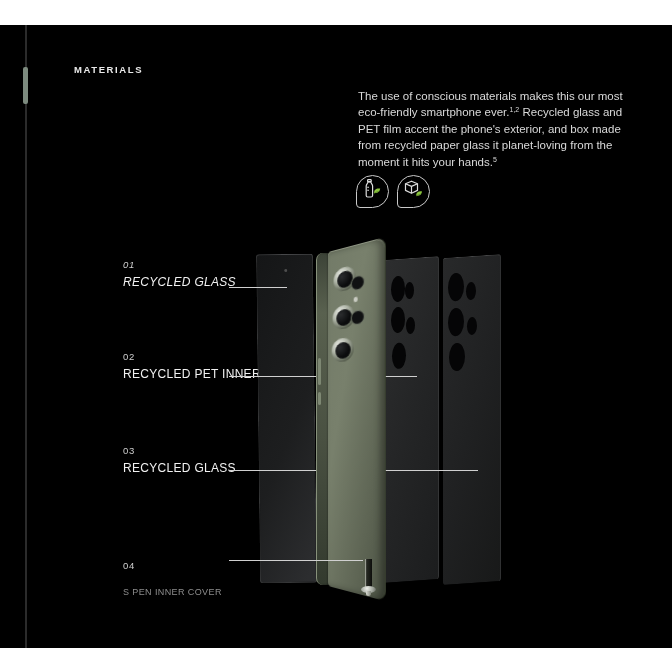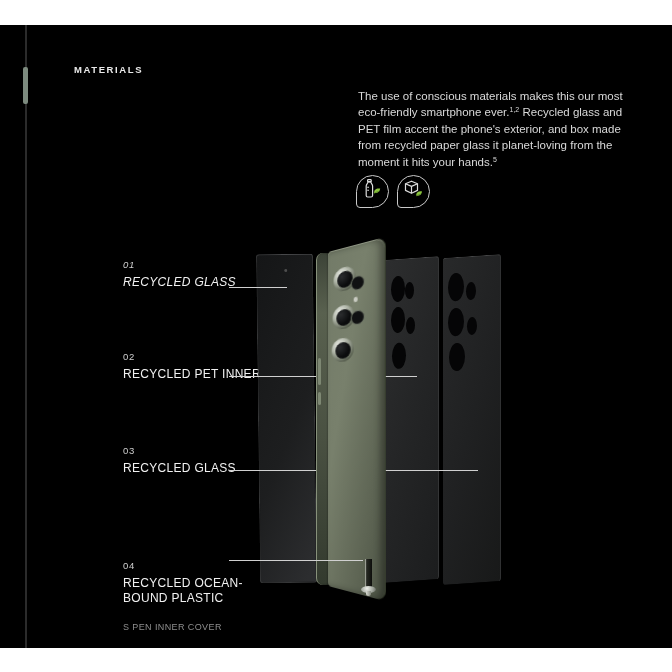--- a/index.html
+++ b/index.html
@@ -135,21 +135,20 @@
   <div class="callout" style="top:326px;">
     <div class="num">02</div>
     <div class="lbl">RECYCLED PET INNER</div>
   </div>
   <div class="callout" style="top:420px;">
     <div class="num">03</div>
     <div class="lbl">RECYCLED GLASS</div>
   </div>
   <div class="callout" style="top:535px;width:122px;">
     <div class="num">04</div>
-    <div class="lbl">RECYCLED OCEAN-BOUND PLASTIC</div>
     <div class="sub">S PEN INNER COVER</div>
   </div>
 
   <div class="leader" style="left:229px;top:262px;width:58px;"></div>
   <div class="leader" style="left:229px;top:351px;width:188px;"></div>
   <div class="leader" style="left:229px;top:445px;width:249px;"></div>
   <div class="leader over" style="left:229px;top:535px;width:134px;"></div>
 
   <div>
 

